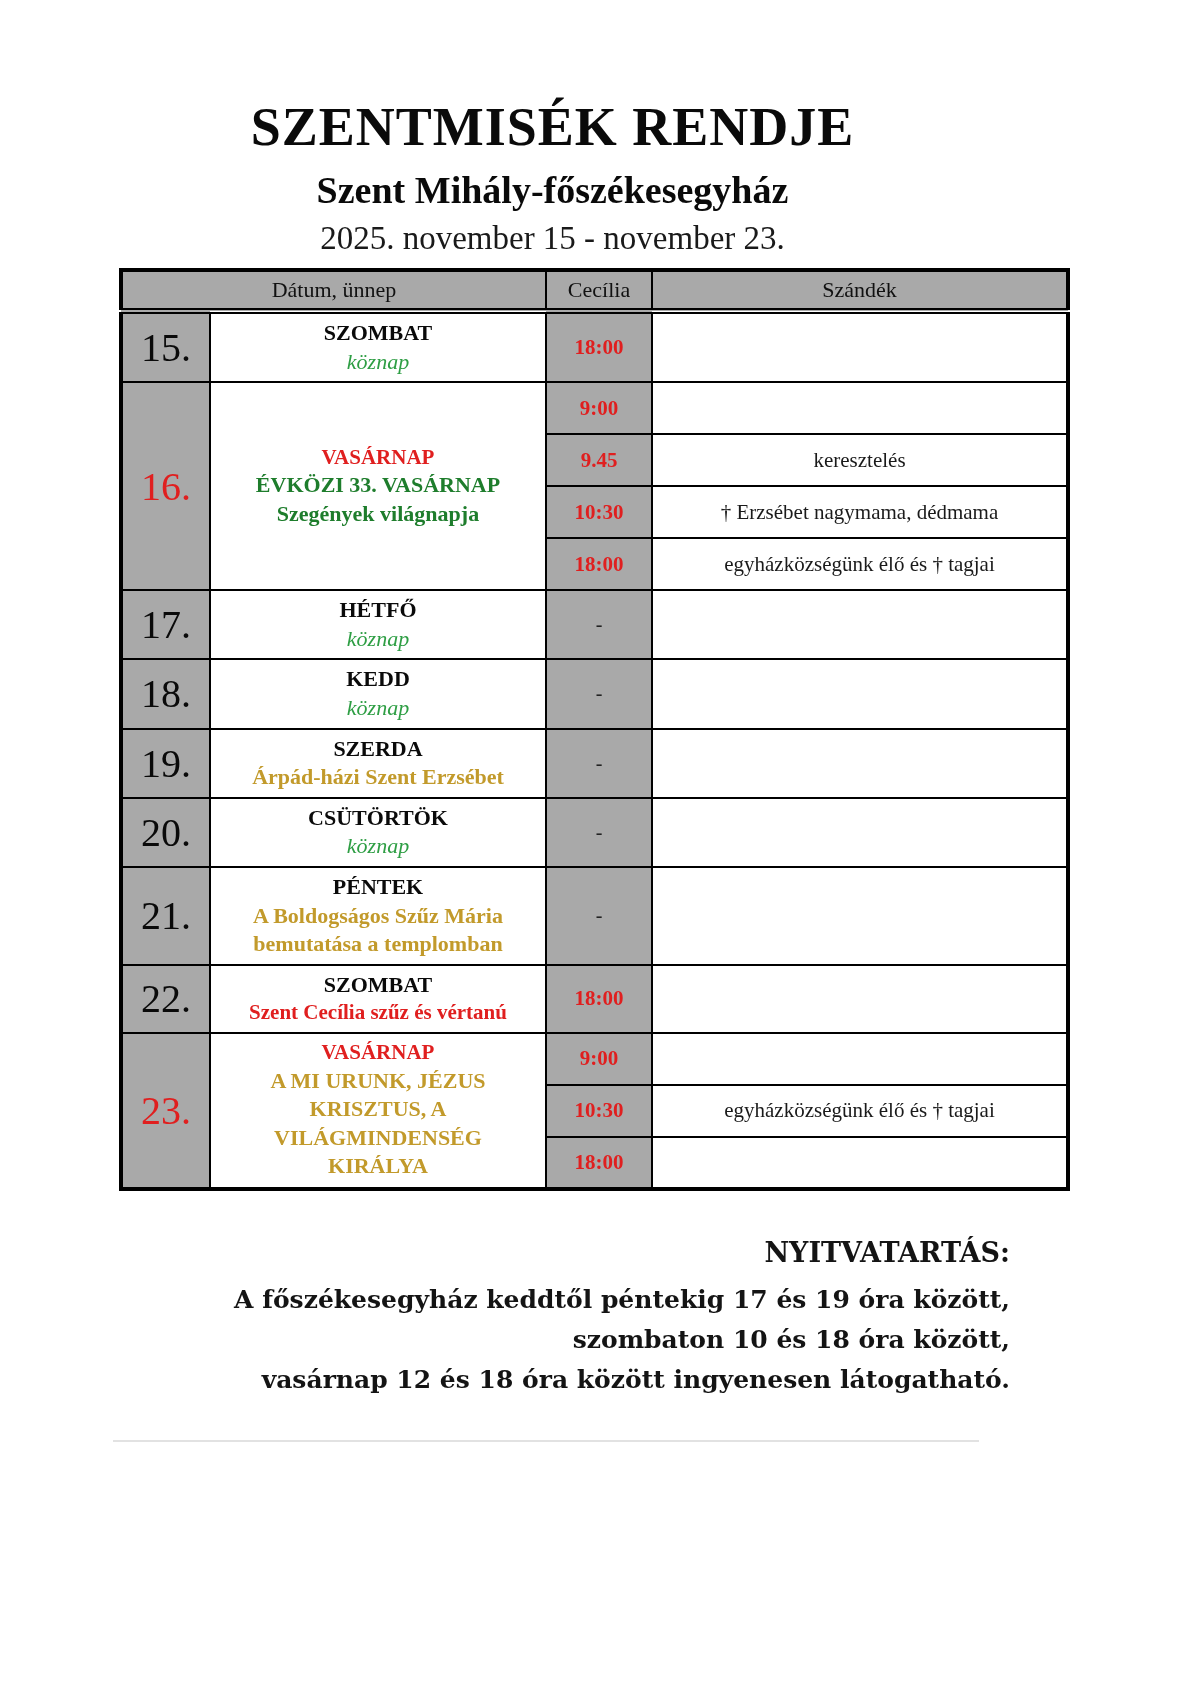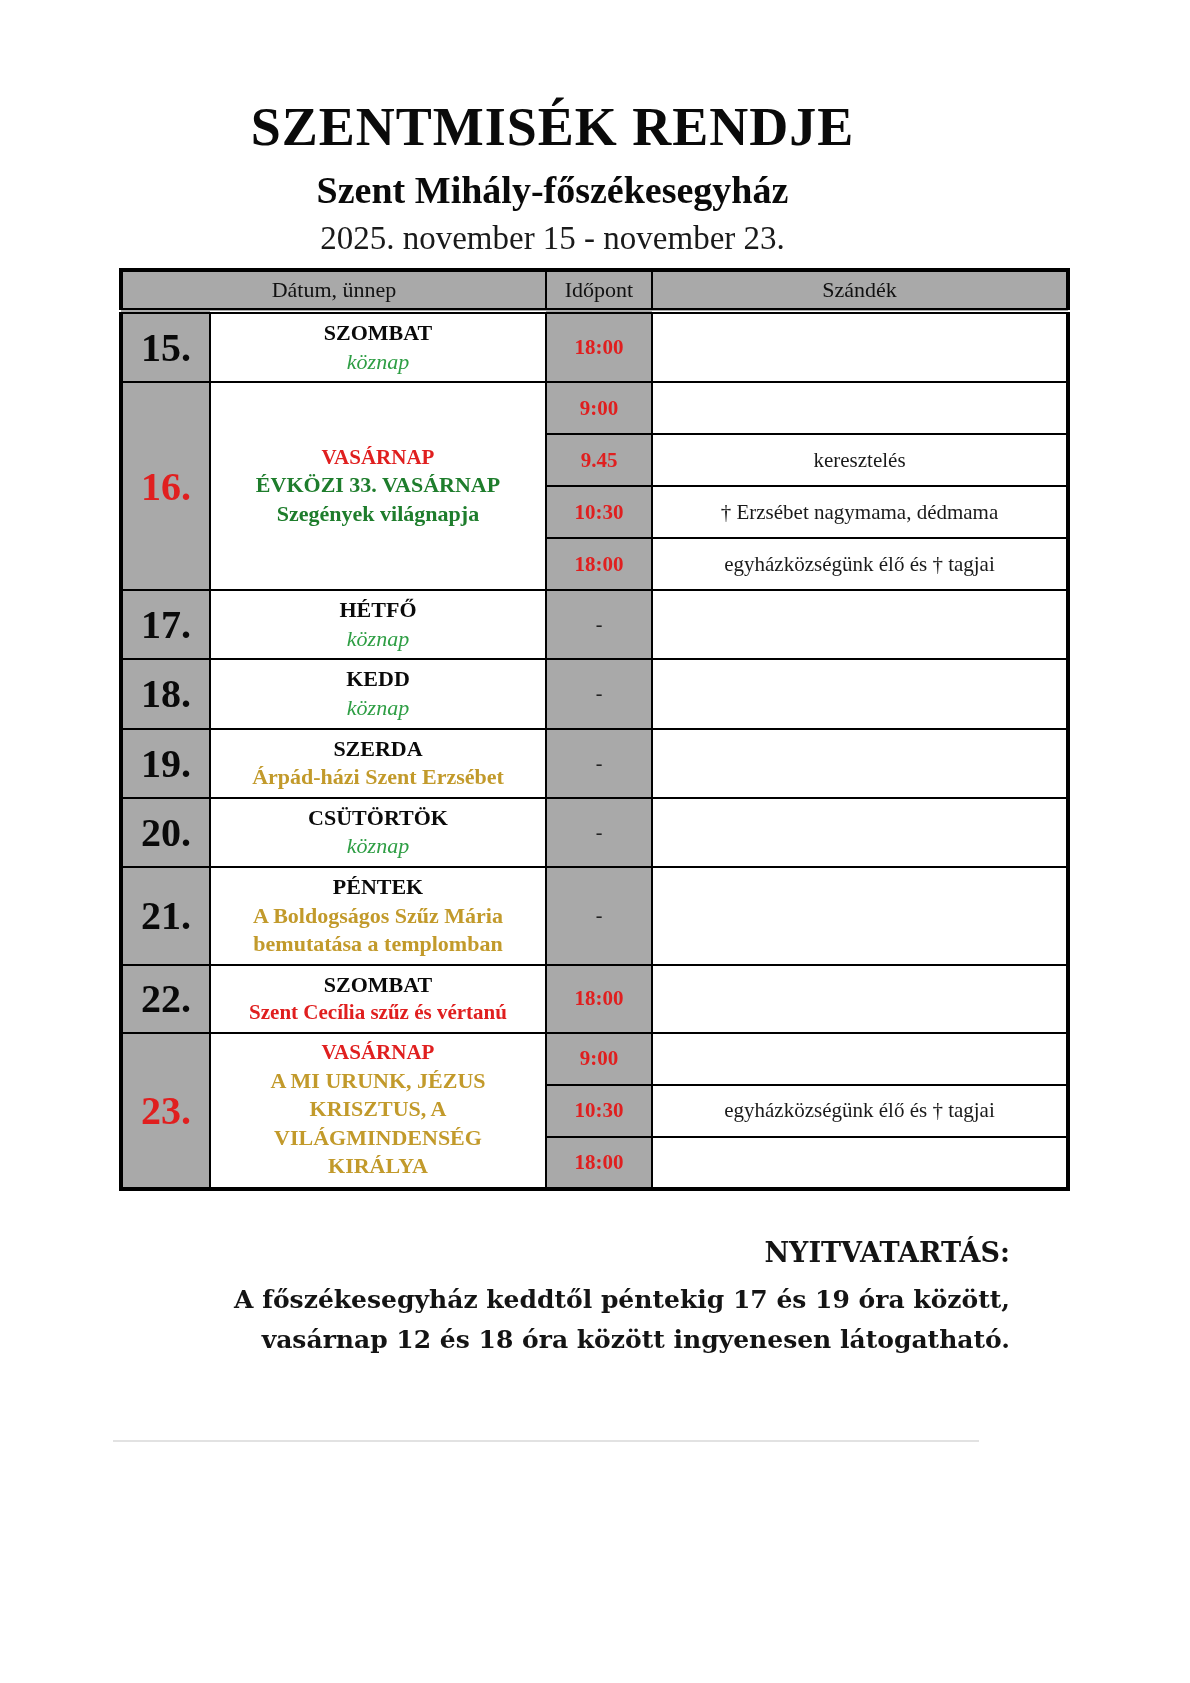--- a/index.html
+++ b/index.html
@@ -67,21 +67,21 @@
   col.c-day { width: 89px; }
   col.c-feast { width: 336px; }
   col.c-time { width: 106px; }
   col.c-intention { width: 416px; }
 
   tr.mass-row { height: 52px; }
 
   td.day {
     background: var(--cell-gray, #a9a9a9);
     font-size: 40px;
-    font-weight: bold;
+    font-weight: normal;
     text-align: center;
     color: #0a0a0a;
   }
   td.day.red { color: var(--red, #e01f1f); }
 
   td.feast {
     background: #ffffff;
     text-align: center;
     padding: 5px 24px;
   }
@@ -150,21 +150,21 @@
   <table class="schedule">
     <colgroup>
       <col class="c-day">
         <col class="c-feast">
         <col class="c-time">
         <col class="c-intention">
     </colgroup>
     <thead>
       <tr>
         <th colspan="2">Dátum, ünnep</th>
-        <th>Időpont</th>
+        <th>Cecília</th>
         <th>Szándék</th>
       </tr>
     </thead>
     <tbody id="schedule-body">
         <tr class="mass-row">
           <td class="day" rowspan="1">15.</td>
           <td class="feast" rowspan="1">
             <div class="feast-line dayname">SZOMBAT</div>
             <div class="feast-line koznap">köznap</div>
           </td>
@@ -263,18 +263,19 @@
         <tr class="mass-row">
           <td class="time">18:00</td>
           <td class="intention"></td>
         </tr>
       </tbody>
   </table>
 
   <div class="footer">
     <div class="footer-heading">NYITVATARTÁS:</div>
     <div class="footer-line">A főszékesegyház keddtől péntekig 17 és 19 óra között,</div>
+    <div class="footer-line">szombaton 10 és 18 óra között,</div>
     <div class="footer-line">vasárnap 12 és 18 óra között ingyenesen látogatható.</div>
   </div>
 
   <div class="bottom-rule"></div>
 
 </div>
 
 </body></html>

